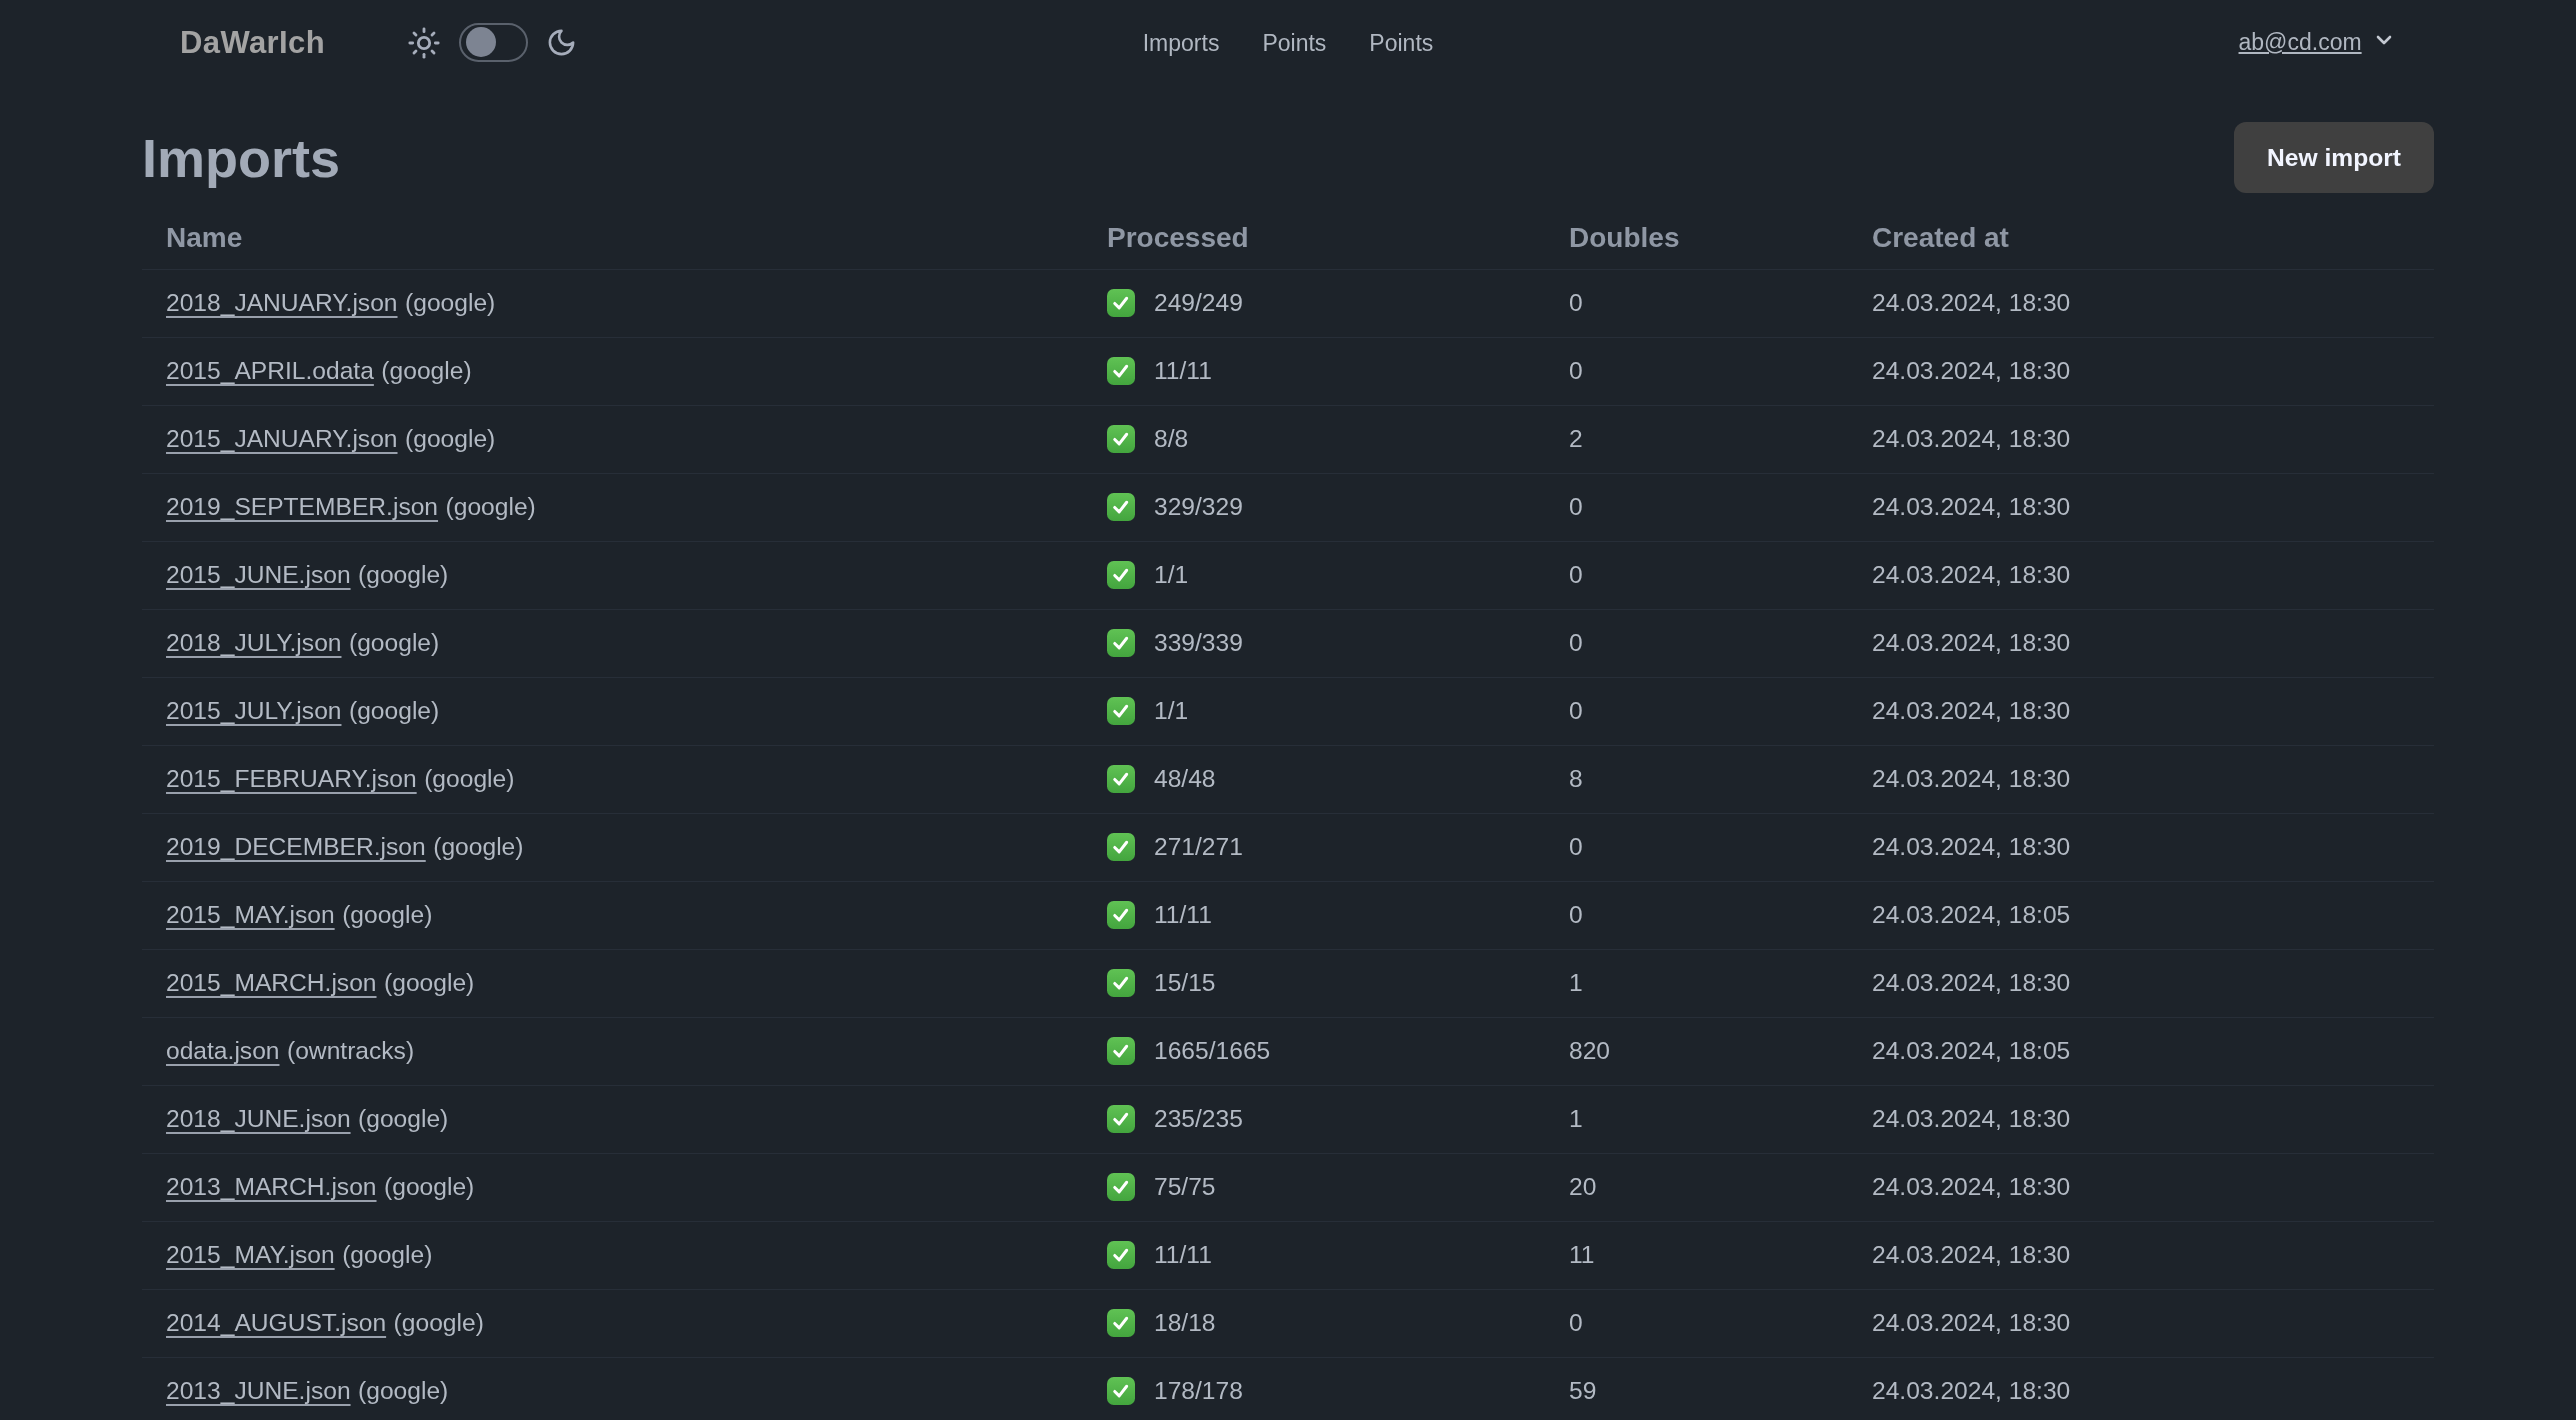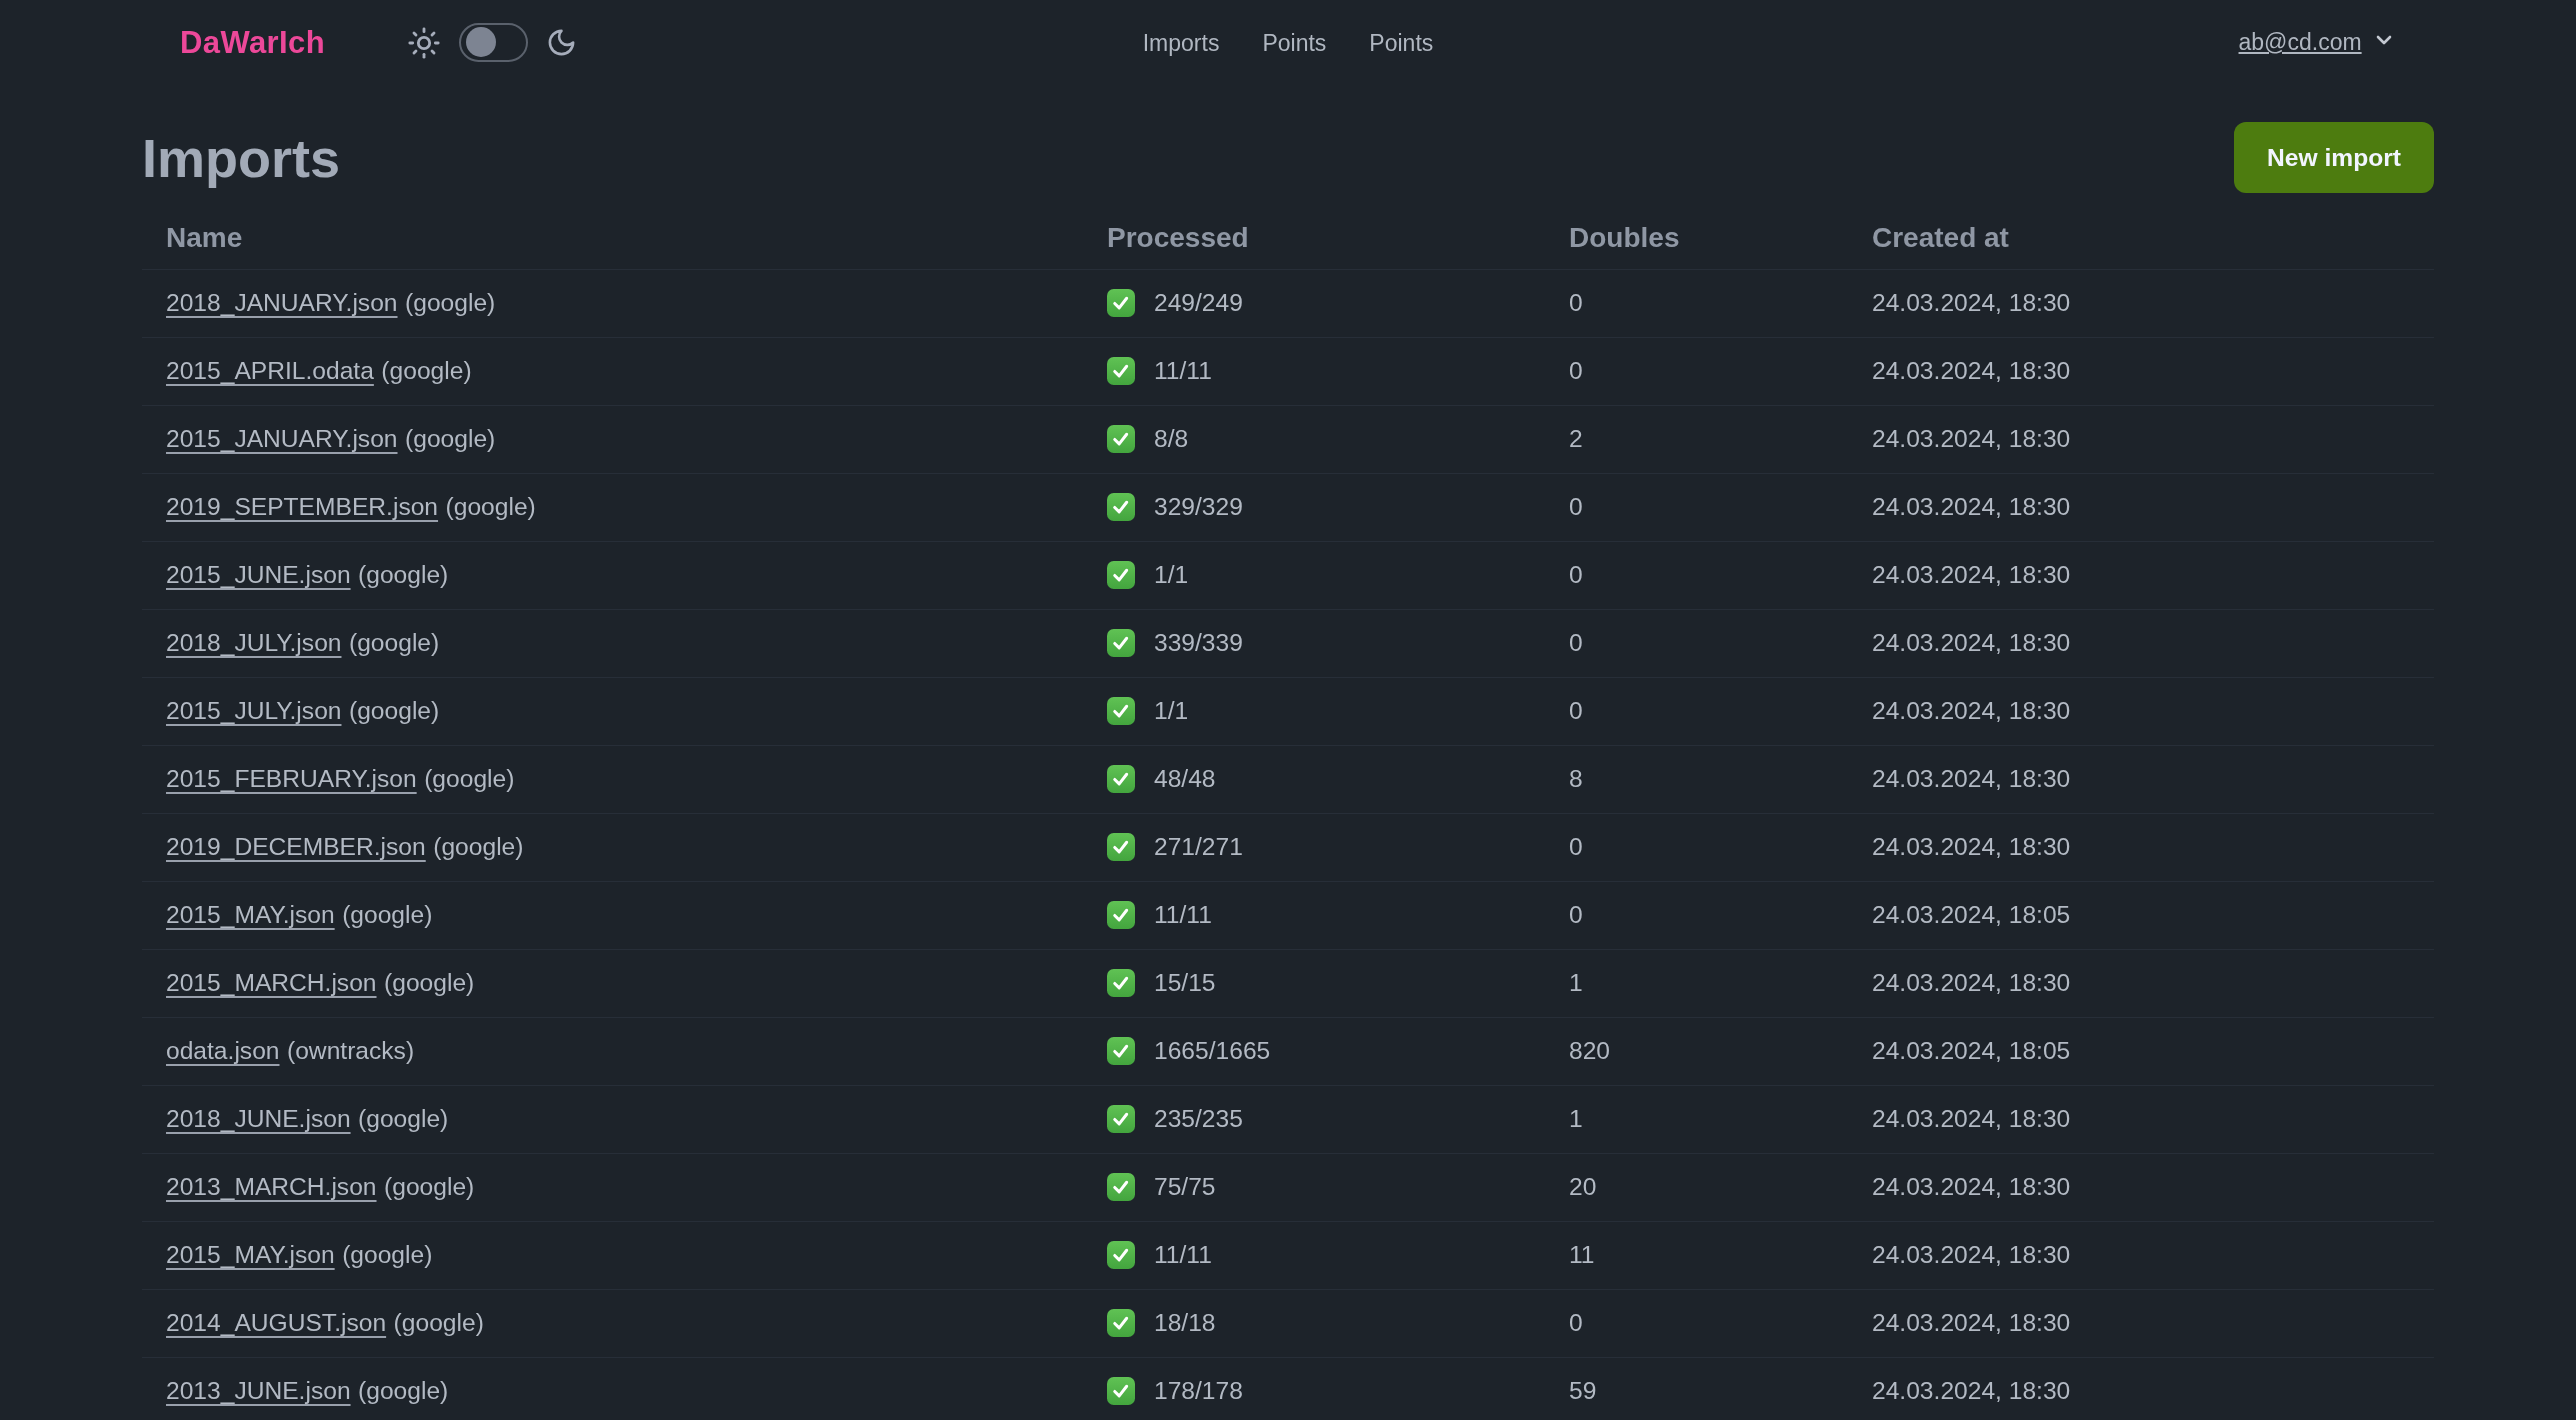--- a/index.html
+++ b/index.html
@@ -16,21 +16,21 @@
     position: relative;
     display: flex;
     align-items: center;
     height: 85px;
     padding: 0 180px 0 180px;
     box-sizing: border-box;
   }
   .logo {
     font-size: 31px;
     font-weight: 700;
-    color: #ec4899;
+    color: #a3a3a3;
     letter-spacing: 0.4px;
     cursor: pointer;
   }
   .theme-group {
     display: flex;
     align-items: center;
     gap: 18px;
     margin-left: 82px;
   }
   .icon-sun svg, .icon-moon svg { display: block; }
@@ -87,21 +87,21 @@
   .page-title {
     font-size: 54px;
     font-weight: 700;
     color: #a2aab7;
     margin: 0;
     line-height: 1;
   }
   .btn-primary {
     height: 71px;
     padding: 0 33px;
-    background: #4d7c0f;
+    background: #404040;
     color: #f2f5ff;
     font-size: 24.6px;
     font-weight: 600;
     font-family: "Liberation Sans", sans-serif;
     border: none;
     border-radius: 12px;
     cursor: pointer;
   }
 
   

